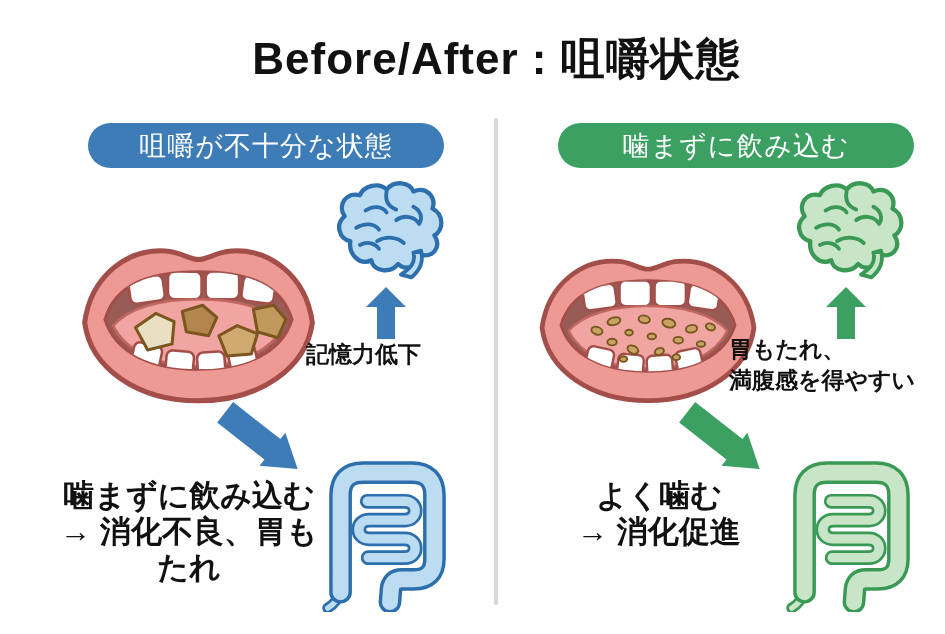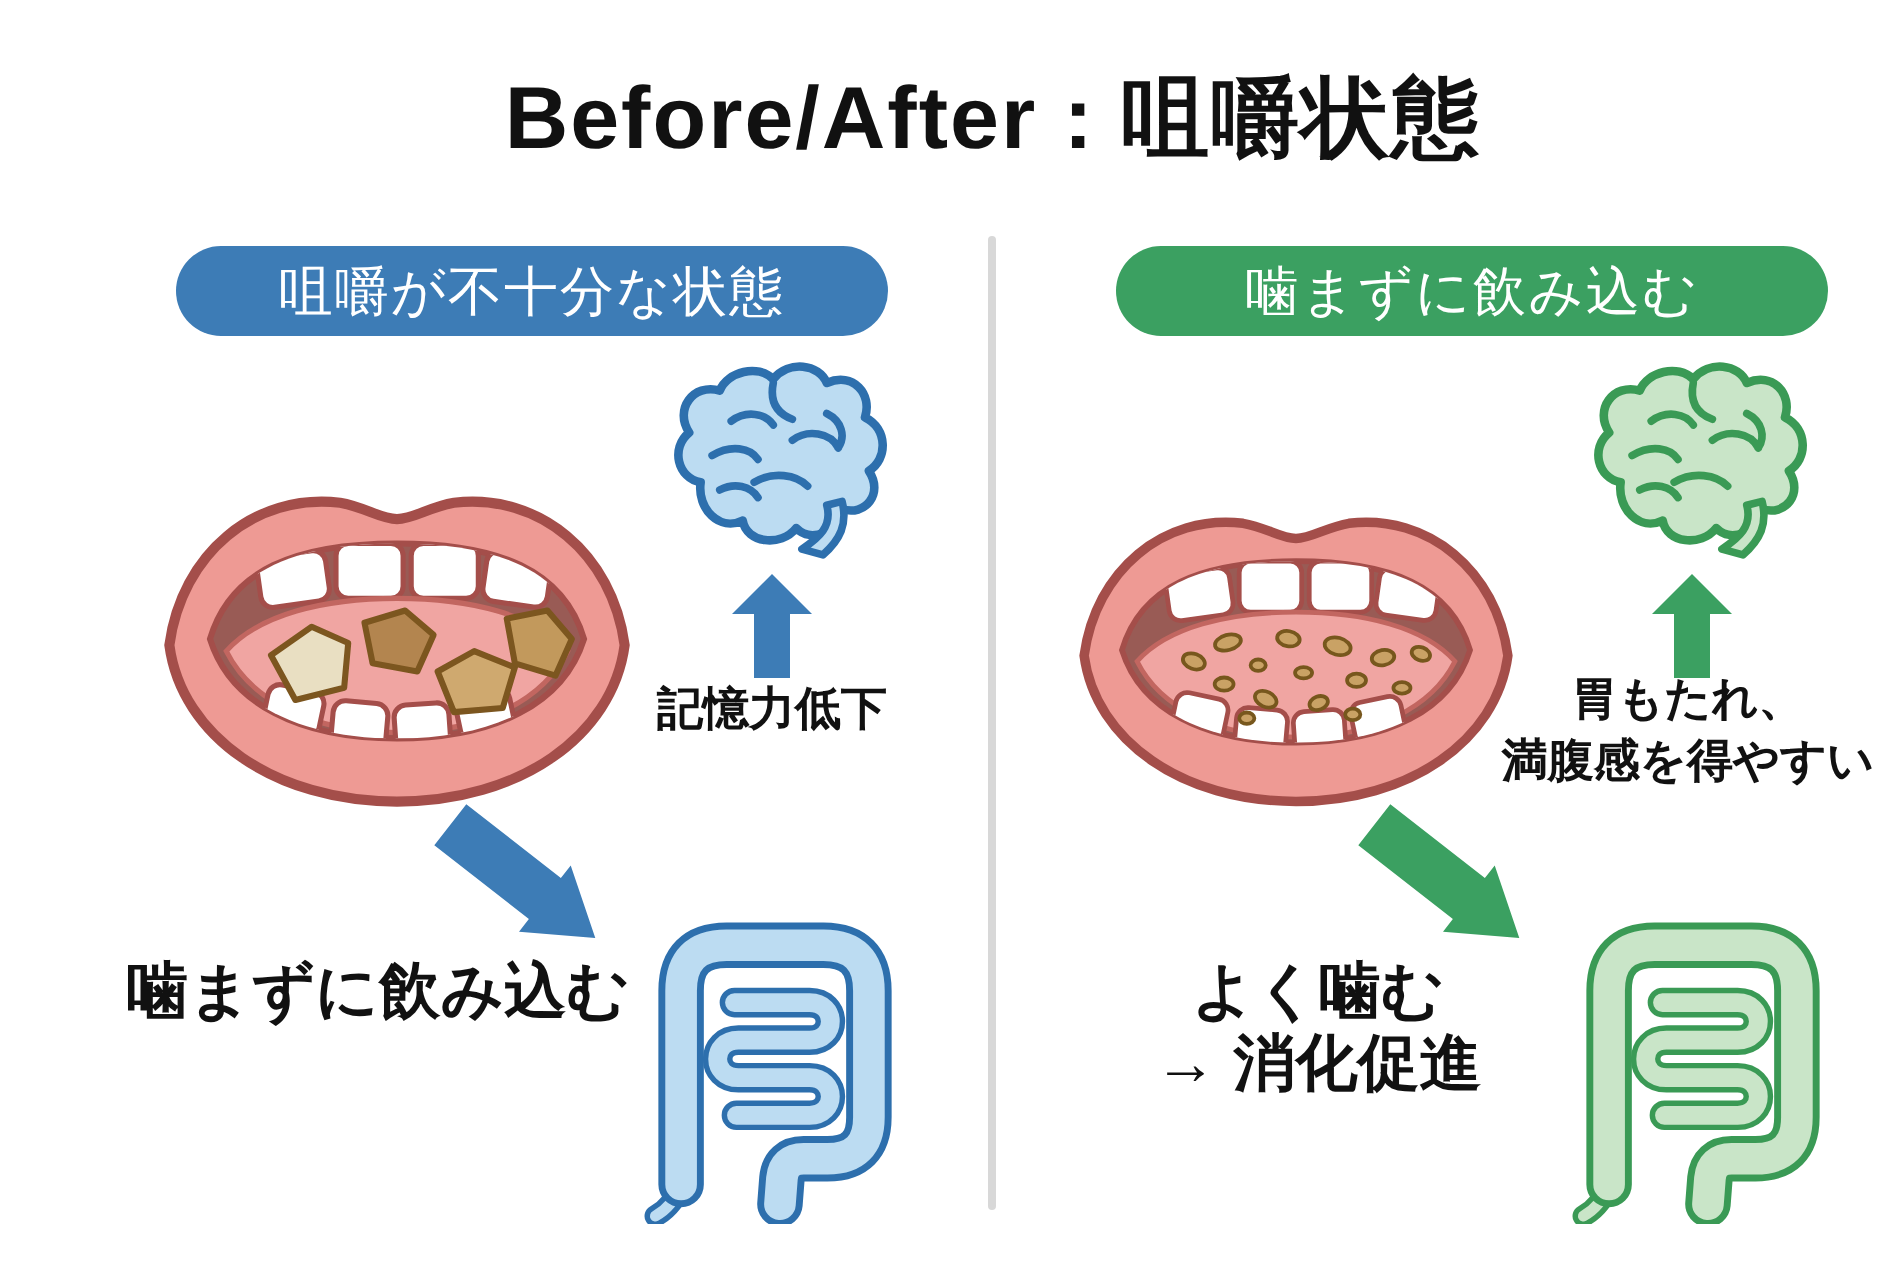--- a/index.html
+++ b/index.html
@@ -17,21 +17,21 @@
   }
   .pill{
     position:absolute;top:123px;width:356px;height:45px;border-radius:23px;
     display:flex;align-items:center;justify-content:center;
     color:#fff;font-size:27px;font-weight:400;letter-spacing:1px;
   }
   .pill.blue{left:64px;background:var(--blue-accent,#3d7cb6);}
   .pill.green{left:534px;background:var(--green-accent,#3ba061);}
   .abs{position:absolute;}
   .caption{
-    position:absolute;text-align:center;font-weight:700;color:#111;line-height:32px;
+    position:absolute;text-align:left;font-weight:700;color:#111;line-height:32px;
   }
   .caption.small{font-size:23px;}
   .bottom-text{
     position:absolute;text-align:center;font-weight:700;color:#111;
     font-size:31px;line-height:36px;
   }
 </style>
 </head>
 <body>
 
@@ -90,20 +90,21 @@
     <div class="caption small" style="left:282px;top:338px;width:160px">記憶力低下</div>
 
     <svg class="abs" style="left:193px;top:388px" width="115" height="85" viewBox="0 0 115 85">
       <g transform="translate(10,4) rotate(38 0 18)">
         <polygon points="0,8 60,8 60,0 92,21 60,42 60,34 0,34" fill="var(--blue-accent)"></polygon>
       </g>
     </svg>
 
     <div class="bottom-text" style="left:35px;top:478px;width:260px">
       <div>噛まずに飲み込む</div>
+      <div>→ 消化不良、胃もたれ</div>
     </div>
 
     <svg class="abs" style="left:286px;top:442px" width="155" height="170" viewBox="0 0 155 172">
       <g fill="none" stroke-linecap="round" stroke-linejoin="round">
         <path d="M30,152 Q26,163 17,168" stroke="var(--blue-outline)" stroke-width="11"></path>
         <path d="M30,152 Q26,163 17,168" stroke="var(--blue-fill)" stroke-width="5.5"></path>
         <path d="M30,152 V54 Q30,31 53,31 H102 Q125,31 125,54 V118 Q125,139 104,139 H92 Q82,139 81,149 L80,162" stroke="var(--blue-outline)" stroke-width="23"></path>
         <path d="M30,152 V54 Q30,31 53,31 H102 Q125,31 125,54 V118 Q125,139 104,139 H92 Q82,139 81,149 L80,162" stroke="var(--blue-fill)" stroke-width="16"></path>
         <path d="M57,60 H95 C109,60 109,79 95,79 H59 C45,79 45,98 59,98 H95 C109,98 109,117 95,117 H58" stroke="var(--blue-outline)" stroke-width="15"></path>
         <path d="M57,60 H95 C109,60 109,79 95,79 H59 C45,79 45,98 59,98 H95 C109,98 109,117 95,117 H58" stroke="var(--blue-fill)" stroke-width="9.5"></path>

